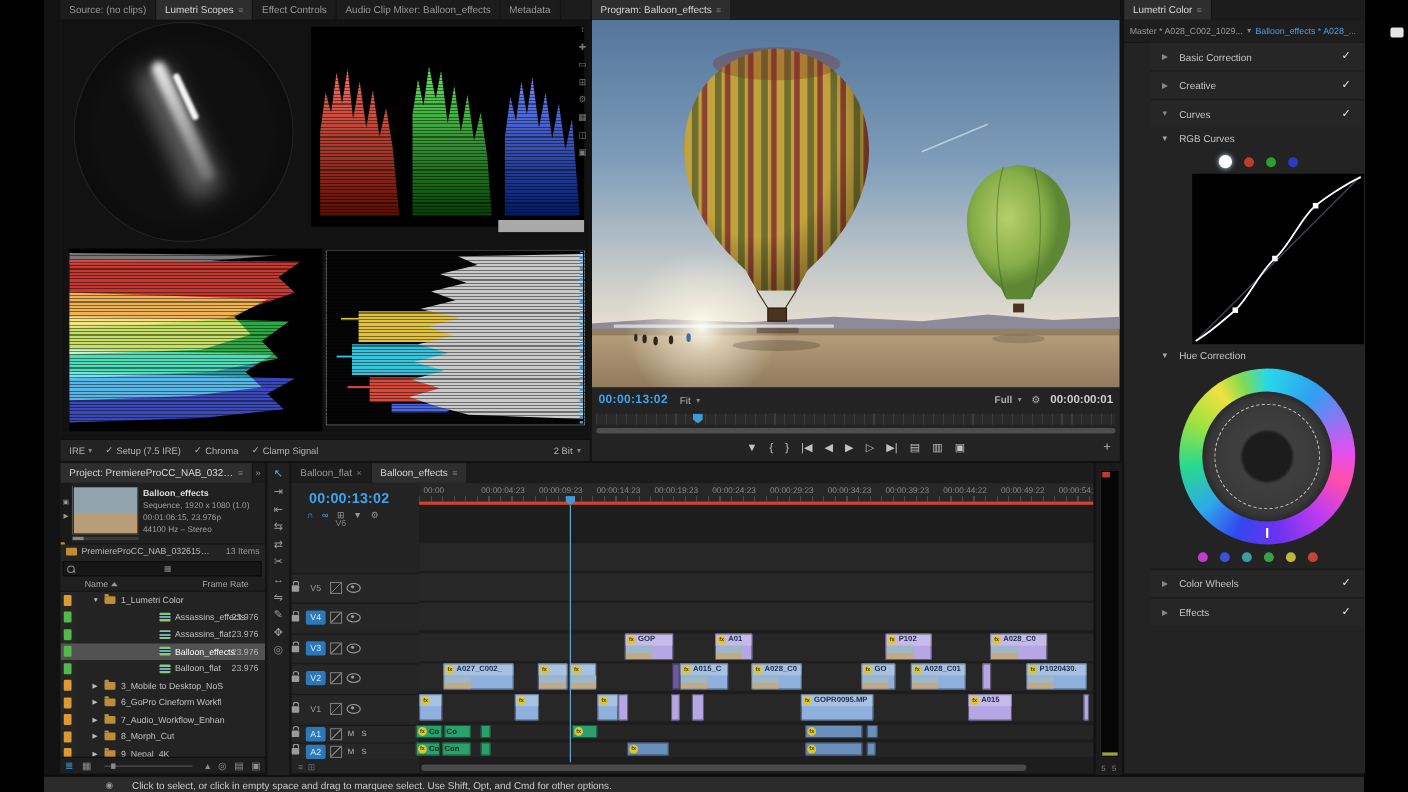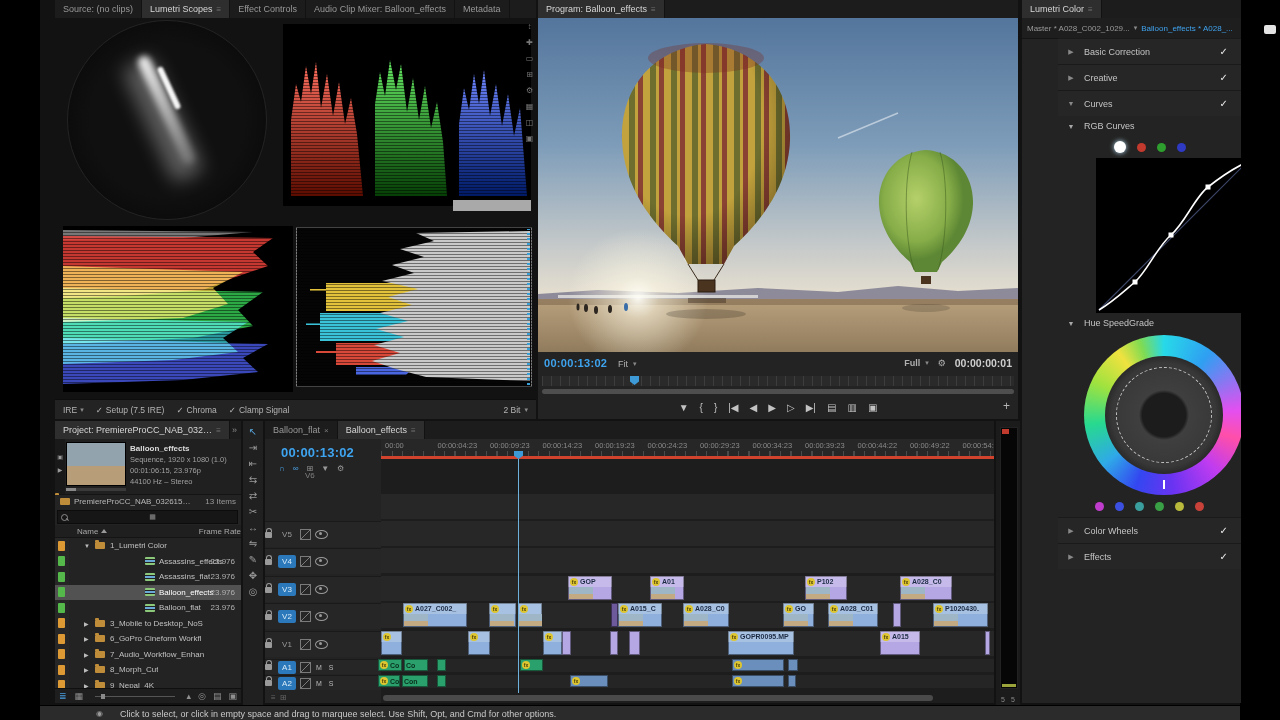--- a/index.html
+++ b/index.html
@@ -47,21 +47,21 @@
      clip-path:polygon(0 0,100% 0,100% 60%,50% 100%,0 60%);}
   .pscroll{position:absolute;left:4px;right:4px;top:389px;height:5px;background:#4e4e4e;border-radius:3px;}
   .transport{position:absolute;left:0;right:0;top:396px;height:22px;display:flex;align-items:center;justify-content:center;gap:11px;color:#c2c2c2;font-size:10px;}
   .transport .tbtn{cursor:default;}
   .padd{position:absolute;right:8px;top:399px;font-size:12px;color:#b5b5b5;}
   
   #lumetri{left:1022px;top:0;width:219px;height:703px;}
   .lmaster{position:absolute;left:0;right:0;top:18px;height:20px;background:#1e1e1e;border-bottom:1px solid #141414;
      display:flex;align-items:center;gap:4px;padding:0 5px;font-size:8px;color:#9a9a9a;overflow:hidden;}
   .lclip{color:#3fa3ef;white-space:nowrap;overflow:hidden;text-overflow:ellipsis;}
-  .lum-body{position:absolute;left:16px;right:0;top:38px;padding-left:20px;}
+  .lum-body{position:absolute;left:4px;right:0;top:38px;padding-left:20px;}
   .lrow{position:relative;height:25px;border-top:1px solid #1a1a1a;background:#262626;display:flex;align-items:center;}
   .lrow .lcaret{width:26px;text-align:center;font-size:7px;color:#888;}
   .lrow .llabel{font-size:9px;color:#c4c4c4;}
   .lrow .lcheck{position:absolute;right:13px;font-size:10px;color:#ececec;}
   .lrow .cbox{position:absolute;right:14px;width:9px;height:9px;background:#6a6a6a;}
   .lsub{height:20px;display:flex;align-items:center;background:#232323;}
   .lsub .lcaret{width:26px;text-align:center;font-size:7px;color:#a8a8a8;}
   .lsub .llabel{font-size:9px;color:#c4c4c4;}
   .dotrow{height:22px;display:flex;align-items:center;justify-content:center;gap:11px;background:#232323;}
   .cdot{width:9px;height:9px;border-radius:50%;}
@@ -86,21 +86,21 @@
   .pv-info .t{font-weight:bold;color:#dcdcdc;font-size:8px;}
   .prow-file{position:absolute;top:74px;left:0;right:0;height:13px;display:flex;align-items:center;gap:4px;padding:0 5px;font-size:8px;color:#b8b8b8;}
   .prow-file .cnt{margin-left:auto;color:#999;}
   .psearch{position:absolute;top:89px;left:2px;right:3px;height:12px;background:#161616;border:1px solid #0c0c0c;display:flex;align-items:center;}
   .mag{width:5px;height:5px;border:1px solid #8a8a8a;border-radius:50%;margin-left:3px;position:relative;}
   .mag::after{content:"";position:absolute;left:4px;top:4px;width:3px;height:1px;background:#8a8a8a;transform:rotate(45deg);}
   .psearch .binsel{margin:0 auto;font-size:7px;color:#8a8a8a;}
   .phead{position:absolute;top:104px;left:0;right:0;height:12px;background:#1f1f1f;border-bottom:1px solid #141414;
      font-size:8px;color:#a8a8a8;display:flex;align-items:center;text-align:center;}
   .phead .nm{margin-left:22px;display:flex;gap:3px;align-items:center;}
-  .phead .fr{margin-left:auto;margin-right:0;}
+  .phead .fr{margin-left:auto;margin-right:15px;}
   .sortcaret{width:0;height:0;border-left:3px solid transparent;border-right:3px solid transparent;border-bottom:4px solid #999;}
   .prows{position:absolute;top:117px;left:0;right:0;bottom:14px;}
   .gutter{position:absolute;left:0;top:117px;bottom:14px;width:14px;background:#262626;}
   .prow{position:relative;height:15.5px;display:flex;align-items:center;font-size:8px;color:#c0c0c0;}
   .prow.sel{background:#525252;color:#fff;}
   .chip{position:absolute;left:3px;width:7px;height:10px;border-radius:1px;}
   .chip.orange{background:#dd9933;}
   .chip.green{background:#55b84a;}
   .bincaret{position:absolute;left:29px;font-size:6px;color:#bbb;}
   .foldico{position:absolute;width:10px;height:7px;background:#bf8c3a;border-radius:1px;}
@@ -429,21 +429,21 @@
           <rect width="156" height="155" fill="#000"></rect>
           <line x1="3" y1="152" x2="153" y2="2" stroke="#3c4668" stroke-width="1.2"></line>
           <path d="M3,152 C18,143 27,134 39,124 C52,112 61,89 75,77 C89,65 99,39 112,29 C122,21 140,9 153,3" stroke="#ffffff" stroke-width="1.6" fill="none"></path>
           <rect x="36.5" y="121.5" width="5" height="5" fill="#fff"></rect>
           <rect x="72.5" y="74.5" width="5" height="5" fill="#fff"></rect>
           <rect x="109.5" y="26.5" width="5" height="5" fill="#fff"></rect>
         </svg>
       </div>
       <div class="lsub">
         <span class="lcaret">▼</span>
-        <span class="llabel">Hue SpeedGrade</span>
+        <span class="llabel">Hue Correction</span>
       </div>
       <div class="wheelwrap">
         <div class="wheel">
             <span class="wheel-notch"></span>
           </div>
       </div>
       <div class="dotrow" id="hue-dots">
           <span class="cdot" style="background: rgb(192, 60, 204);"></span>
           <span class="cdot" style="background: rgb(59, 80, 224);"></span>
           <span class="cdot" style="background: rgb(59, 158, 158);"></span>

